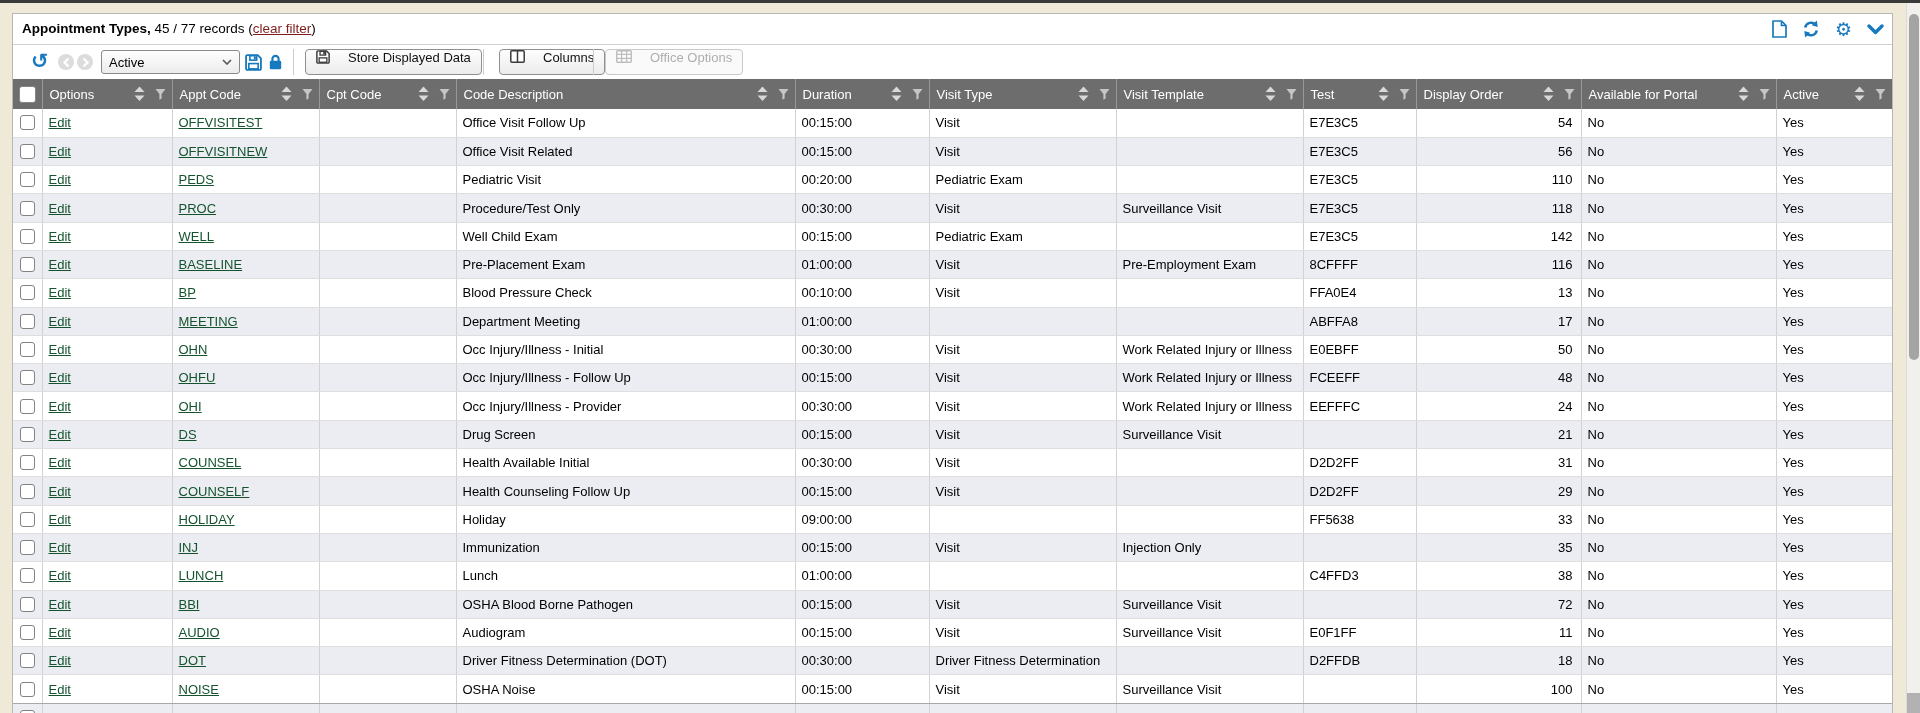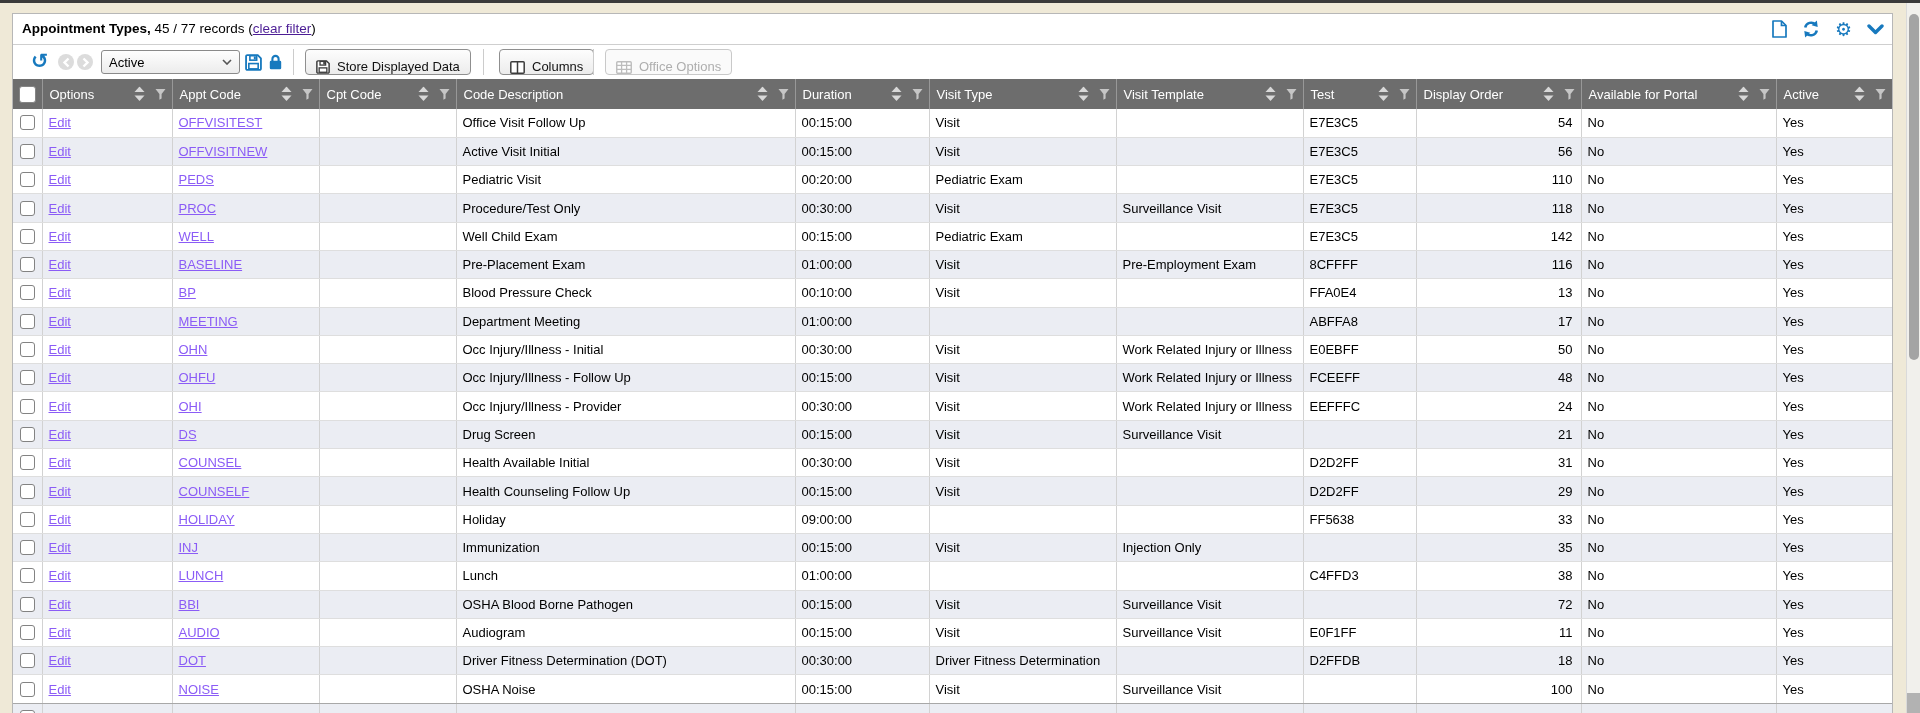--- a/index.html
+++ b/index.html
@@ -15,21 +15,21 @@
   .panel{
     position:absolute;left:12px;top:13px;width:1881px;height:700px;
     background:#fff;border:1px solid #b7b7b7;border-bottom:none;
     box-sizing:border-box;overflow:hidden;
   }
 
   
   .titlebar{height:30px;border-bottom:1px solid #cfcfcf;position:relative;background:#fff;}
   .title{position:absolute;left:9px;top:7px;font-size:13.5px;white-space:nowrap;}
   .title .bold{font-weight:bold;margin-top:43px;}
-  .clear-filter{color:#4c1d95;text-decoration:underline;cursor:pointer;}
+  .clear-filter{color:#7f1d1d;text-decoration:underline;cursor:pointer;}
   .title-icons{position:absolute;right:8px;top:5px;display:flex;gap:15px;align-items:center;height:20px;}
   .title-icons .ticon{display:inline-flex;align-items:center;justify-content:center;cursor:pointer;}
   .glyph-gear{font-family:"DejaVu Sans",sans-serif;font-size:19px;line-height:19px;color:#1779be;}
 
   
   .toolbar{height:34px;position:relative;background:#fff;}
   .toolbar > *{position:absolute;}
   .undo-btn{left:18px;top:5px;font-family:"DejaVu Sans",sans-serif;font-size:21px;line-height:22px;font-weight:bold;color:#1779be;cursor:pointer;}
   .nav-circle{width:16px;height:16px;border-radius:50%;background:#dcdcdc;display:flex;align-items:center;justify-content:center;top:9px;cursor:default;}
   .nav-back{left:45px;}
@@ -41,21 +41,21 @@
     display:flex;align-items:center;justify-content:space-between;
     padding:0 7px;cursor:pointer;
   }
   .save-icon{left:232px;top:9px;cursor:pointer;}
   .lock-icon{left:256px;top:9px;cursor:pointer;}
   .tb-divider{width:1px;height:26px;background:#ccc;top:4px;}
   .div1{left:280px;} .div2{left:470px;} .div3{left:580px;}
   .btn{
     top:4px;height:26px;box-sizing:border-box;border:1px solid #8f8f8f;border-radius:4px;
     background:linear-gradient(#fdfdfd,#ececec);
-    display:flex;align-items:flex-end;gap:7px;padding:0 10px;
+    display:flex;align-items:flex-start;gap:18px;padding:0 10px;
     font-size:13px;color:#111;cursor:pointer;white-space:nowrap;
   }
   .btn-store{left:292px;}
   .btn-columns{left:486px;}
   .btn-disabled{left:592px;border-color:#c9c9c9;color:#aeaeae;background:#fafafa;cursor:default;}
 
   
   .grid{position:relative;}
   table{border-collapse:collapse;table-layout:fixed;width:1879px;font-size:13px;}
   thead th{
@@ -70,21 +70,21 @@
   tbody td{
     height:28.3px;padding:0 6px;border-left:1px solid #d2d2d2;border-bottom:1px solid #dedede;
     overflow:hidden;white-space:nowrap;box-sizing:border-box;
   }
   tbody td:first-child{border-left:none;}
   tbody tr:nth-child(even){background:#ebedf3;}
   tbody tr.last-full td{border-bottom:1px solid #a8a8a8;}
   td.num{text-align:right;padding-right:8px;}
   td.cb-cell{padding:0;text-align:center;}
   .cb{width:13px;height:13px;border:1.5px solid #838383;border-radius:3px;background:#fff;margin:0 auto;cursor:pointer;}
-  a.cell-link{color:#8b5cf6;text-decoration:underline;cursor:pointer;}
+  a.cell-link{color:#14532d;text-decoration:underline;cursor:pointer;}
 
   
   .scroll-track{position:absolute;right:0;top:0;width:14px;height:713px;background:#f1f0ec;border-left:1px solid #dadada;box-sizing:border-box;}
   .scroll-thumb{position:absolute;left:2px;width:10px;background:#a4a4a4;border-radius:6px;}
   .scroll-bottom{position:absolute;left:0;bottom:0;width:14px;height:20px;background:#b2b2b2;}
 </style>
 </head>
 <body>
 
 <div class="top-strip"></div>
@@ -365,21 +365,21 @@
             <td>No</td>
             <td>Yes</td>
           </tr>
           <tr>
             <td class="cb-cell">
               <div class="cb"></div>
             </td>
             <td><a class="cell-link">Edit</a></td>
             <td><a class="cell-link">OFFVISITNEW</a></td>
             <td></td>
-            <td>Active Visit Initial</td>
+            <td>Office Visit Related</td>
             <td>00:15:00</td>
             <td>Visit</td>
             <td></td>
             <td>E7E3C5</td>
             <td class="num">56</td>
             <td>No</td>
             <td>Yes</td>
           </tr>
           <tr>
             <td class="cb-cell">

